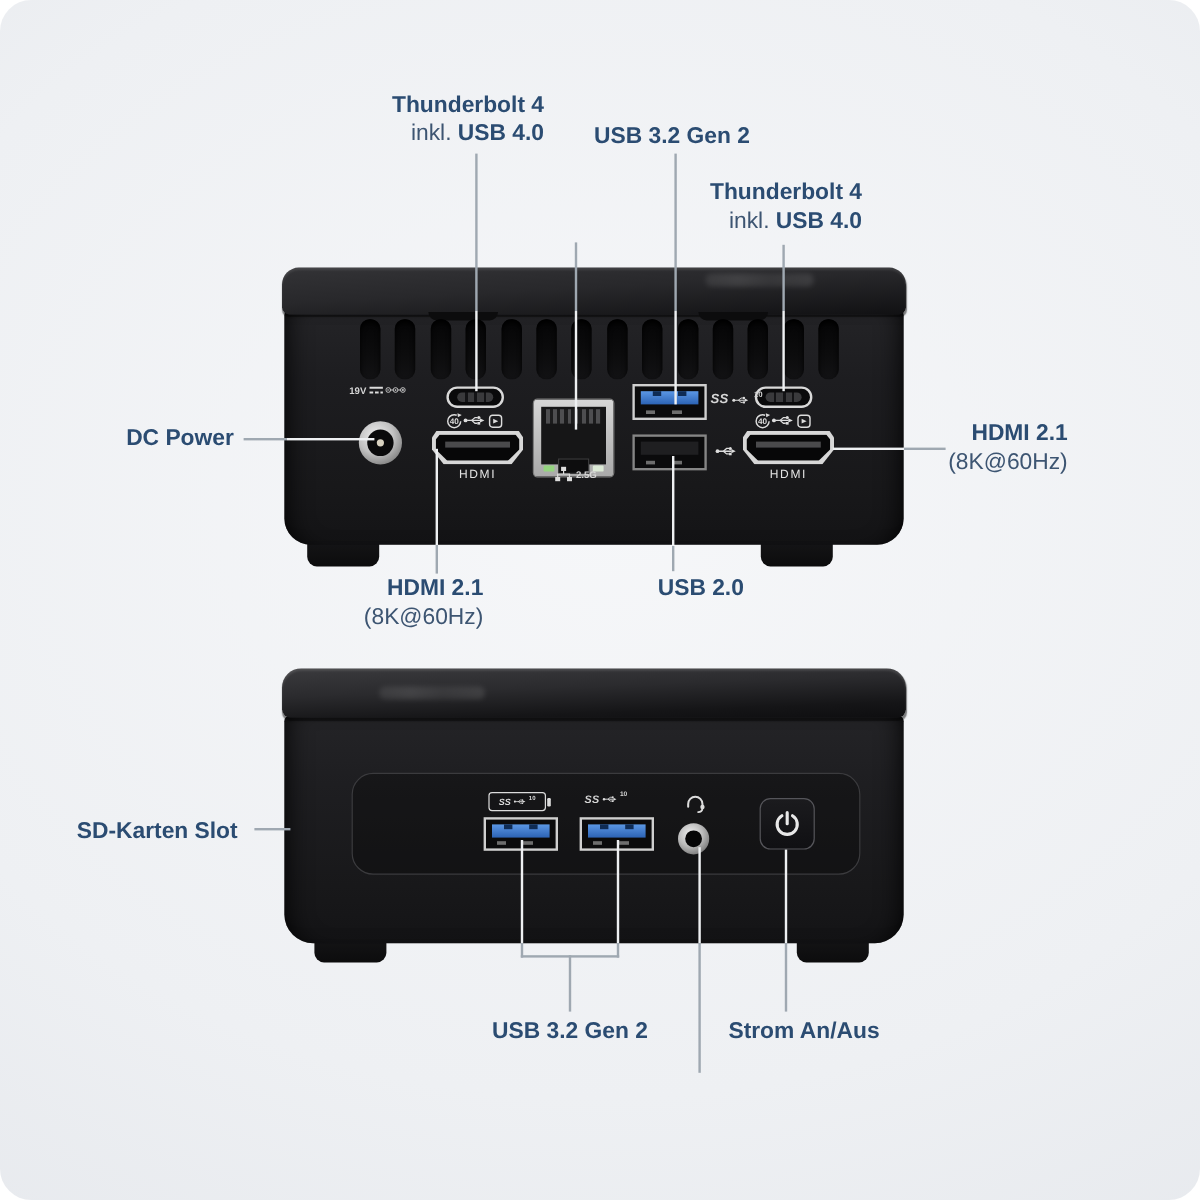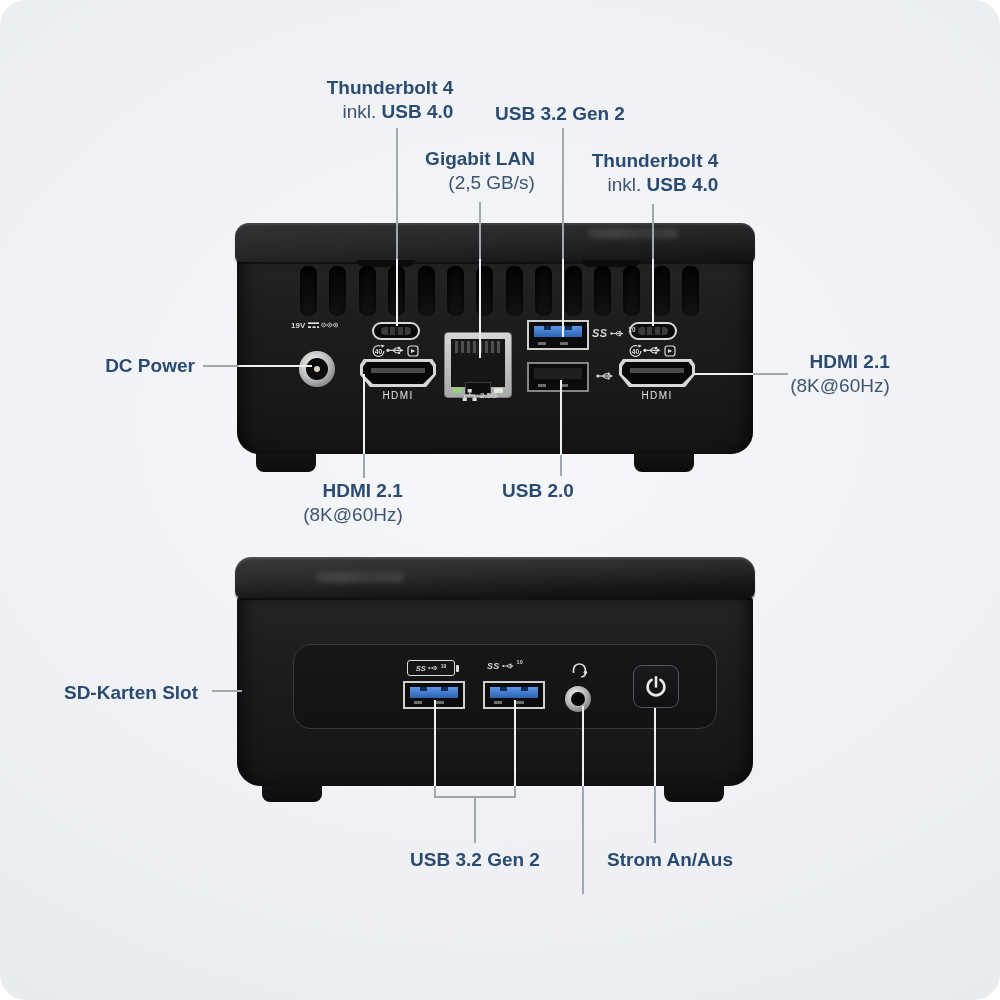--- a/index.html
+++ b/index.html
@@ -316,40 +316,36 @@
   <div class="line vl" style="left:582px;top:706px;height:188px;background:linear-gradient(180deg,var(--lw) 0 80px,var(--lg) 80px)"></div>
   <div class="line vl" style="left:654px;top:708px;height:135px;background:linear-gradient(180deg,var(--lw) 0 78px,var(--lg) 78px)"></div>
 
   <div class="callout" style="left:390px;top:76px">
     <div class="cl-b">Thunderbolt 4</div>
     <div class="cl-r"><span>inkl. </span><b>USB 4.0</b></div>
   </div>
   <div class="callout" style="left:560px;top:102px">
     <div class="cl-b">USB 3.2 Gen 2</div>
   </div>
-  <div class="callout" style="left:480px;top:147px">
-    <div class="cl-b">Gigabit LAN</div>
-    <div class="cl-r">(2,5 GB/s)</div>
-  </div>
   <div class="callout" style="left:655px;top:149px">
     <div class="cl-b">Thunderbolt 4</div>
     <div class="cl-r"><span>inkl. </span><b>USB 4.0</b></div>
   </div>
   <div class="callout" style="left:150px;top:354px">
     <div class="cl-b">DC Power</div>
   </div>
   <div class="callout" style="left:840px;top:350px">
     <div class="cl-b">HDMI 2.1</div>
     <div class="cl-r">(8K@60Hz)</div>
   </div>
   <div class="callout" style="left:353px;top:479px">
     <div class="cl-b">HDMI 2.1</div>
     <div class="cl-r">(8K@60Hz)</div>
   </div>
-  <div class="callout" style="left:538px;top:479px">
+  <div class="callout" style="left:584px;top:479px">
     <div class="cl-b">USB 2.0</div>
   </div>
 
   <div class="callout" style="left:131px;top:681px">
     <div class="cl-b">SD-Karten Slot</div>
   </div>
   <div class="callout" style="left:475px;top:848px">
     <div class="cl-b">USB 3.2 Gen 2</div>
   </div>
   <div class="callout" style="left:670px;top:848px">

